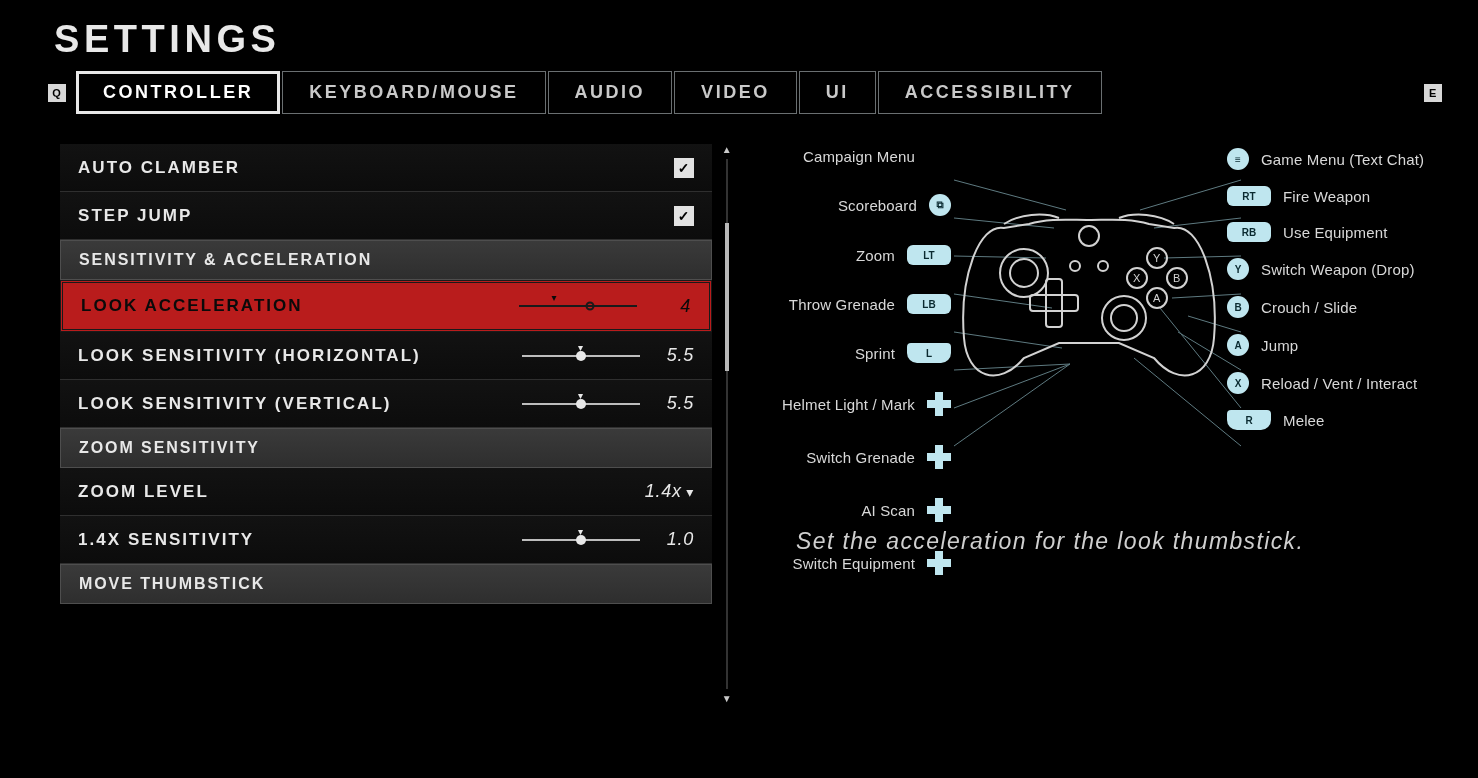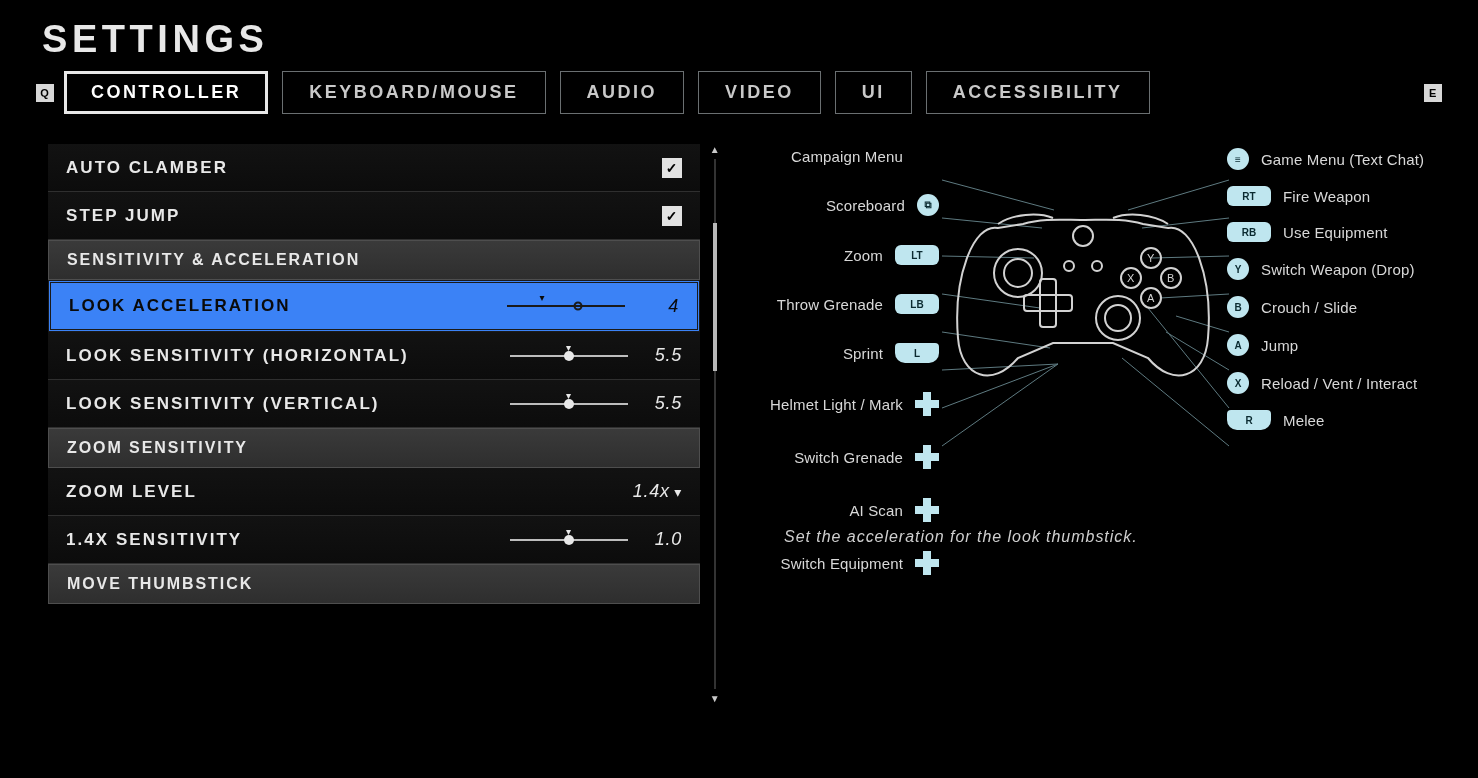--- a/index.html
+++ b/index.html
@@ -5,40 +5,40 @@
 * { margin: 0; padding: 0; box-sizing: border-box; }
 body {
   width: 1478px;
   height: 778px;
   background: #000;
   font-family: "Segoe UI", Arial, sans-serif;
   color: #e8e8e8;
   overflow: hidden;
   letter-spacing: 0.05em;
 }
-.page { width: 100%; height: 100%; position: relative; padding: 18px 36px 0 36px; }
+.page { width: 100%; height: 100%; position: relative; padding: 18px 36px 0 48px; }
 .title {
   font-size: 38px;
   font-weight: 600;
   letter-spacing: 0.12em;
   margin-left: 6px;
   margin-bottom: 10px;
 }
 .tabs-wrap { display: flex; align-items: center; gap: 10px; margin-bottom: 30px; }
 .key-hint {
   width: 18px; height: 18px;
   background: #d7d7d7;
   color: #000;
   font-size: 11px;
   font-weight: 700;
   display: flex;
   align-items: center;
   justify-content: center;
 }
-.tabs { display: flex; gap: 14px; flex: 1; }
+.tabs { display: flex; gap: 2px; flex: 1; }
 .tab {
   border: 1px solid #6a6f71;
   padding: 10px 26px;
   font-size: 18px;
   letter-spacing: 0.14em;
   font-weight: 600;
   color: #c9c9c9;
   cursor: pointer;
 }
 .tab.active {
@@ -64,21 +64,21 @@
 .row-label {
   font-size: 17px; font-weight: 600; letter-spacing: 0.12em;
 }
 .row.header {
   background: linear-gradient(#3a3a3a,#2e2e2e);
   border: 1px solid #4e4e4e;
   height: 40px;
 }
 .row.header .row-label { font-size: 16px; }
 .row.selected {
-  background: #3b82f6;
+  background: #b91c1c;
   color: #0a0a0a;
   border: 3px double #1a1a1a;
   height: 52px;
 }
 .row.selected .row-label, .row.selected .value { color: #0a0a0a; }
 .checkbox {
   width: 20px; height: 20px; background: #e2e2e2; color:#000;
   display:flex; align-items:center; justify-content:center; font-size:14px; font-weight:900;
 }
 .value-group { display:flex; align-items:center; gap:18px; min-width:180px; justify-content:flex-end; }
@@ -125,21 +125,21 @@
 }
 .cl-icon.dpad::before, .cl-icon.dpad::after {
   content:""; position:absolute; background:#bfe6ef;
 }
 .cl-icon.dpad::before { left:8px; top:0; width:8px; height:24px; }
 .cl-icon.dpad::after  { left:0; top:8px; width:24px; height:8px; }
 .connector-lines { position:absolute; inset:0; pointer-events:none; }
 
 .help-text {
   margin-top: 40px; margin-left: 60px;
-  font-size: 16px;
+  font-size: 23px;
   font-style: italic;
   color: #cfcfcf;
   letter-spacing: 0.06em;
 }
 </style>
 </head>
 <body>
 
 <div class="page">
   <div class="title">SETTINGS</div>

